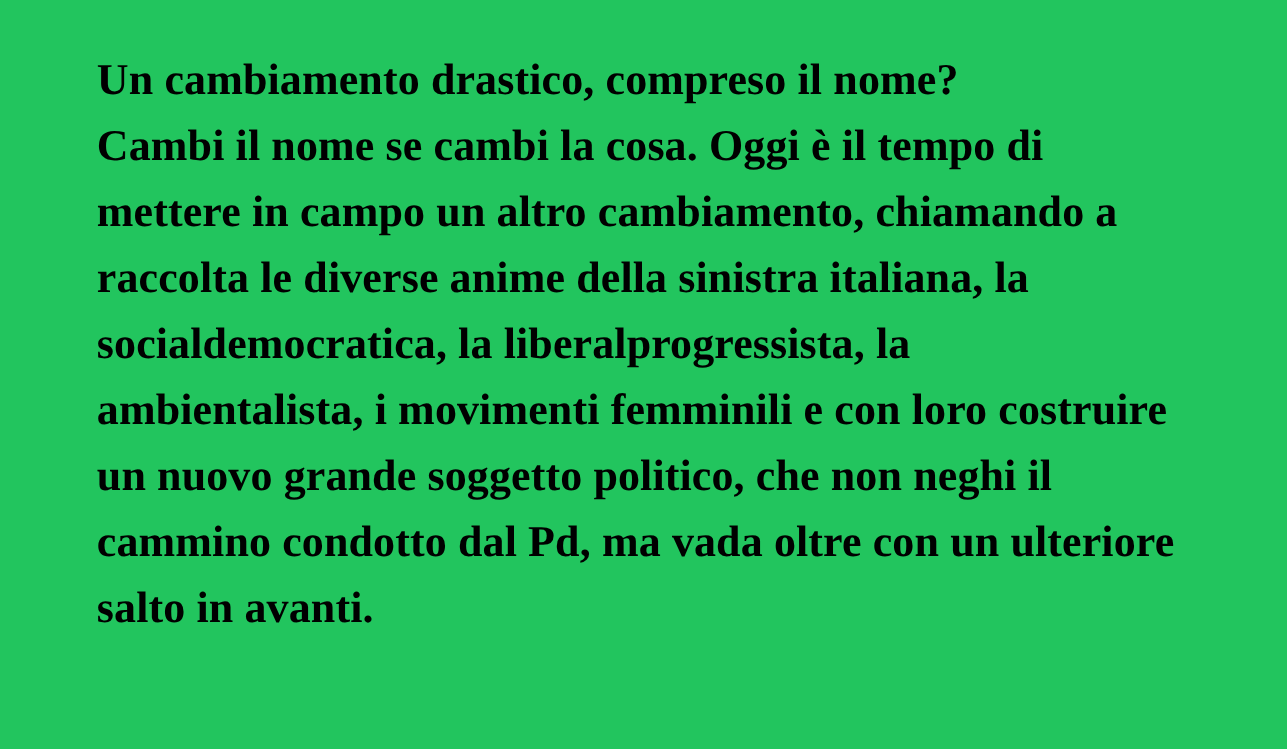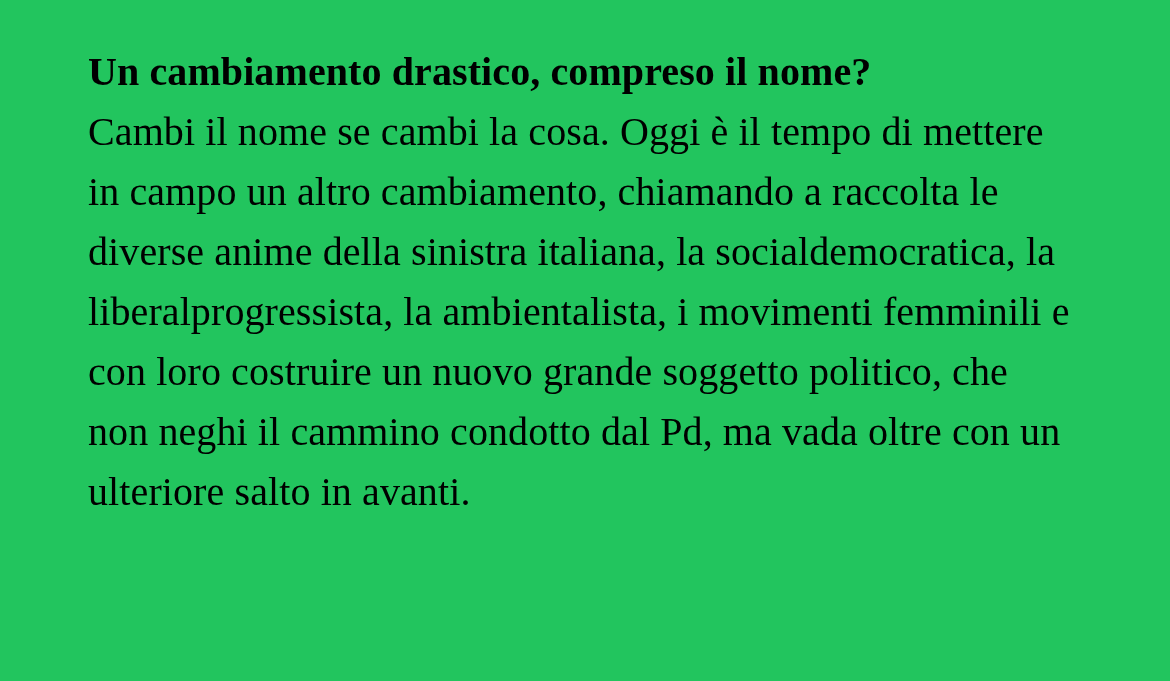--- a/index.html
+++ b/index.html
@@ -24,21 +24,21 @@
   .article {
     font-size: 40px;
     line-height: 60px;
     letter-spacing: 0.1px;
   }
   .question {
     font-weight: bold;
     display: block;
   }
   .answer {
-    font-weight: normal;
+    font-weight: bold;
     display: block;
     max-width: 990px;
   }
 </style>
 </head>
 <body>
 
 <div class="page">
   <div class="article">
     <span class="question">Un cambiamento drastico, compreso il nome?</span>

